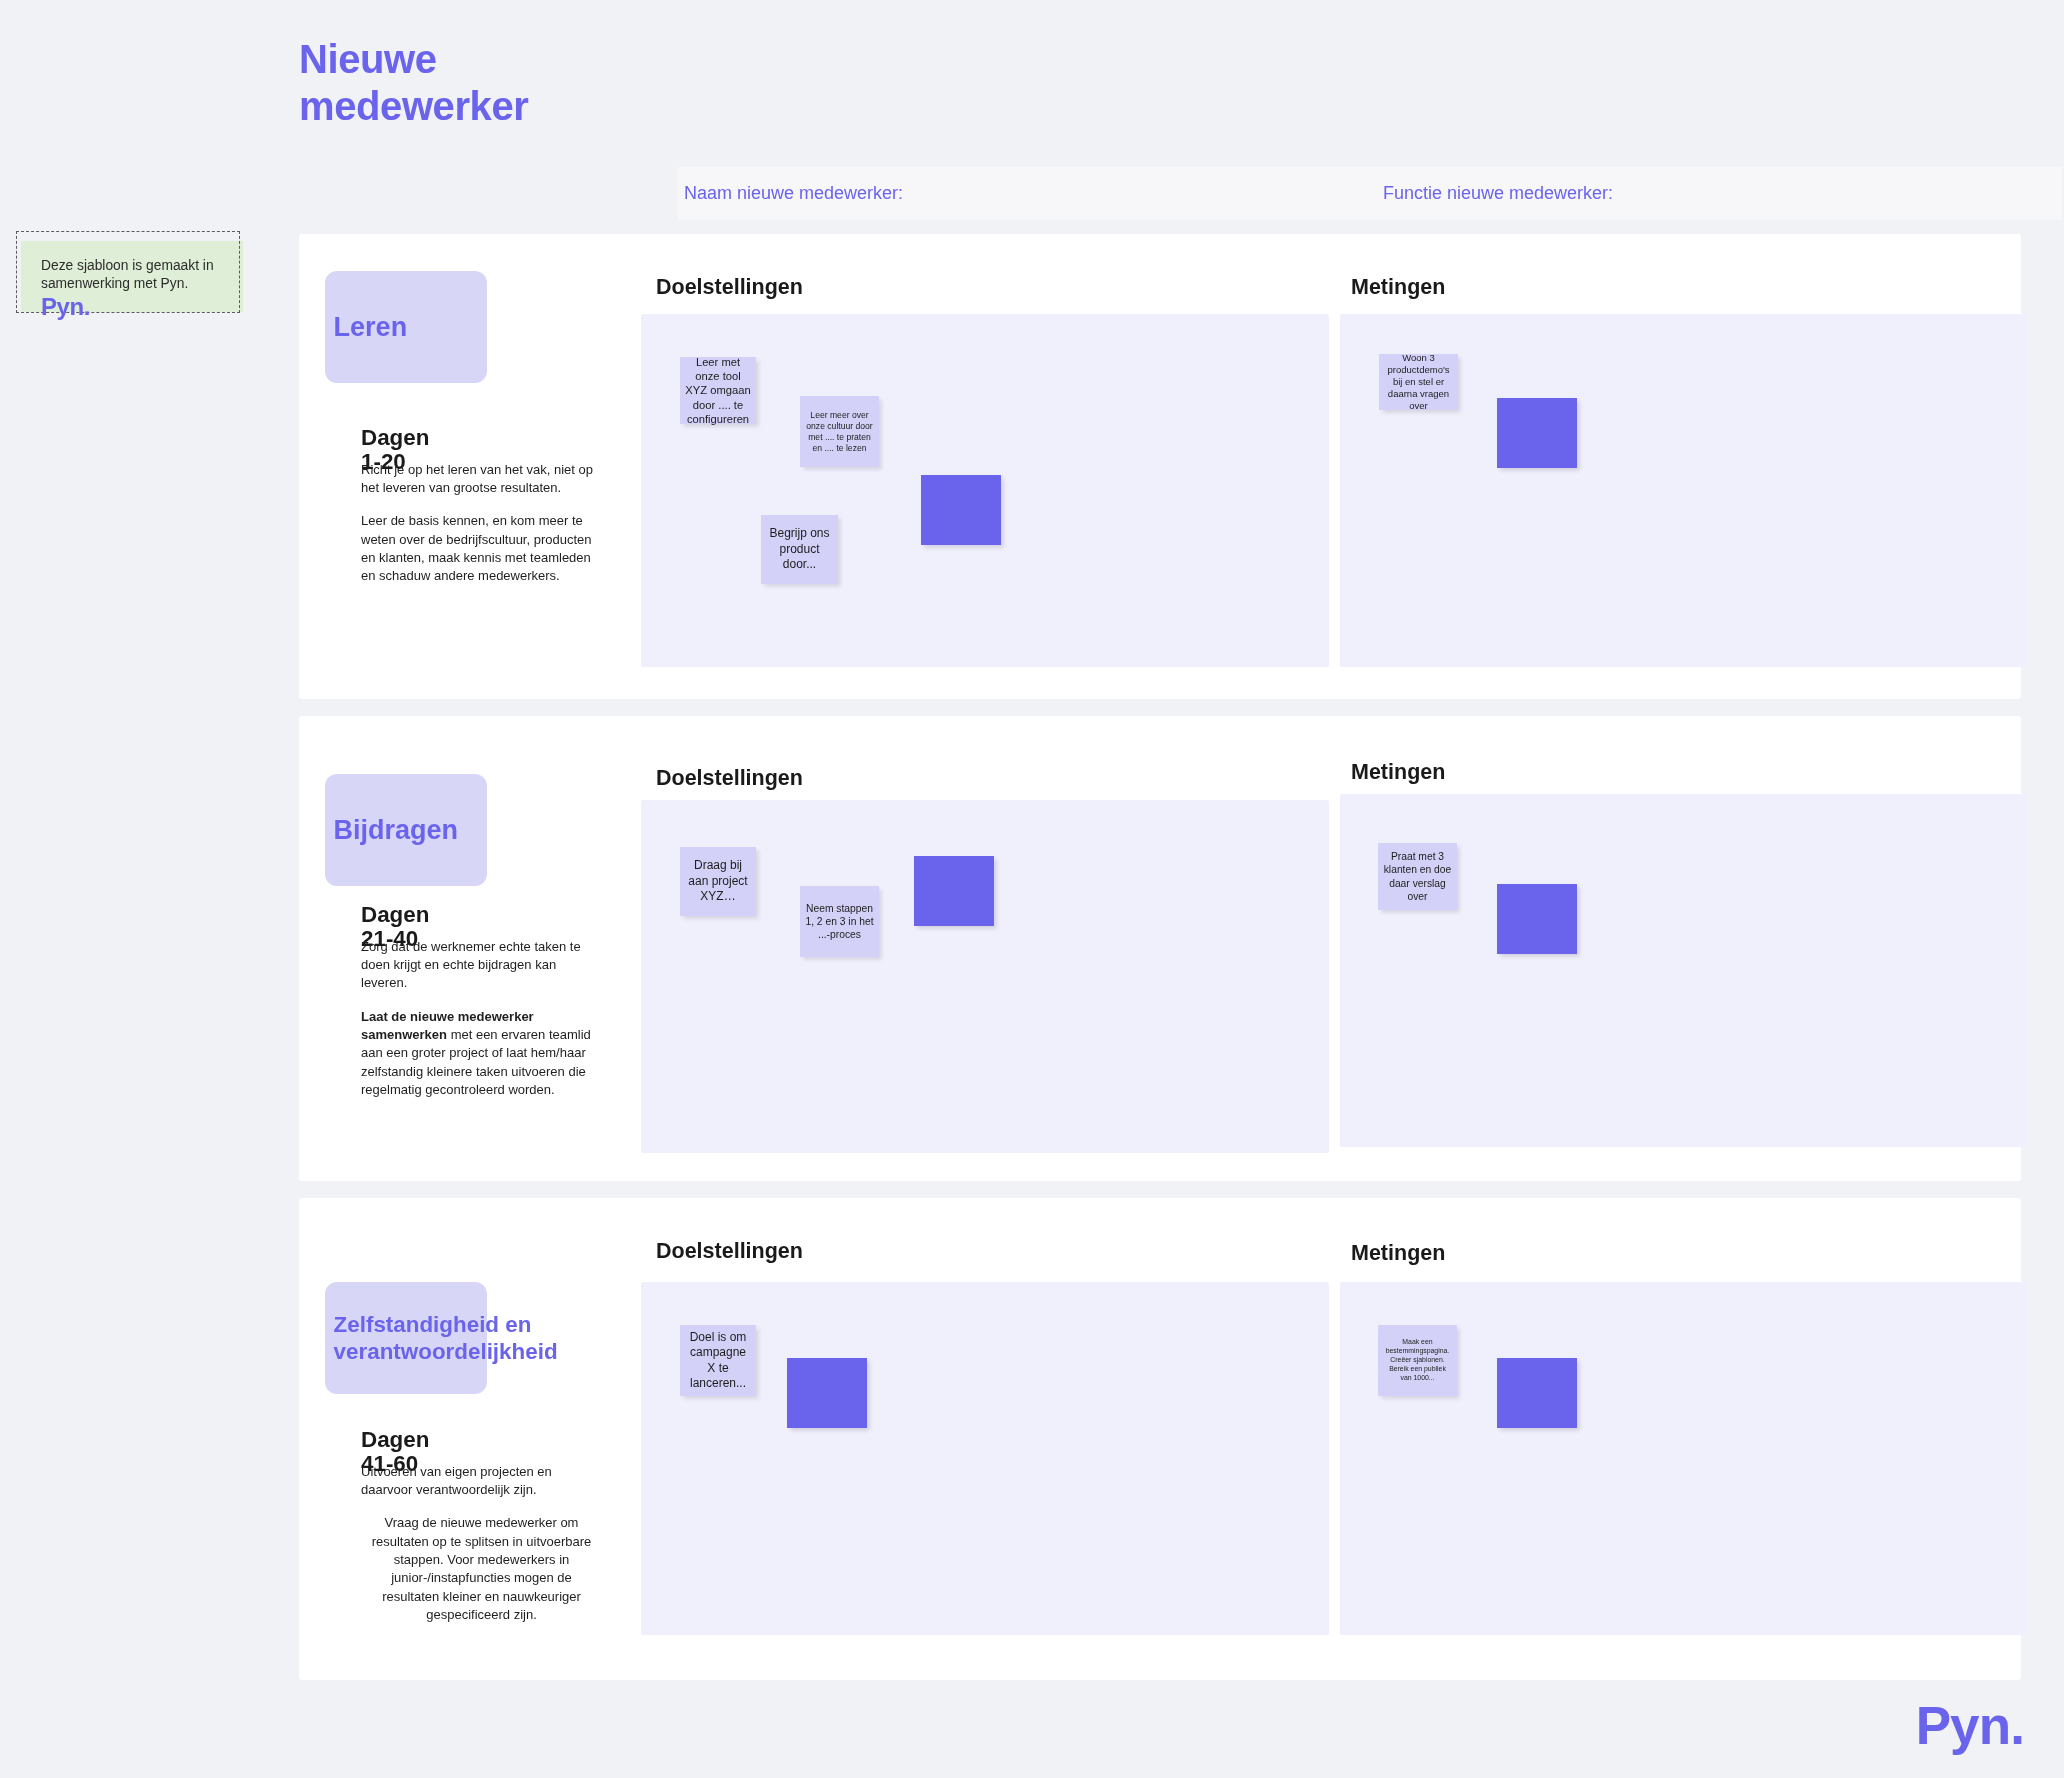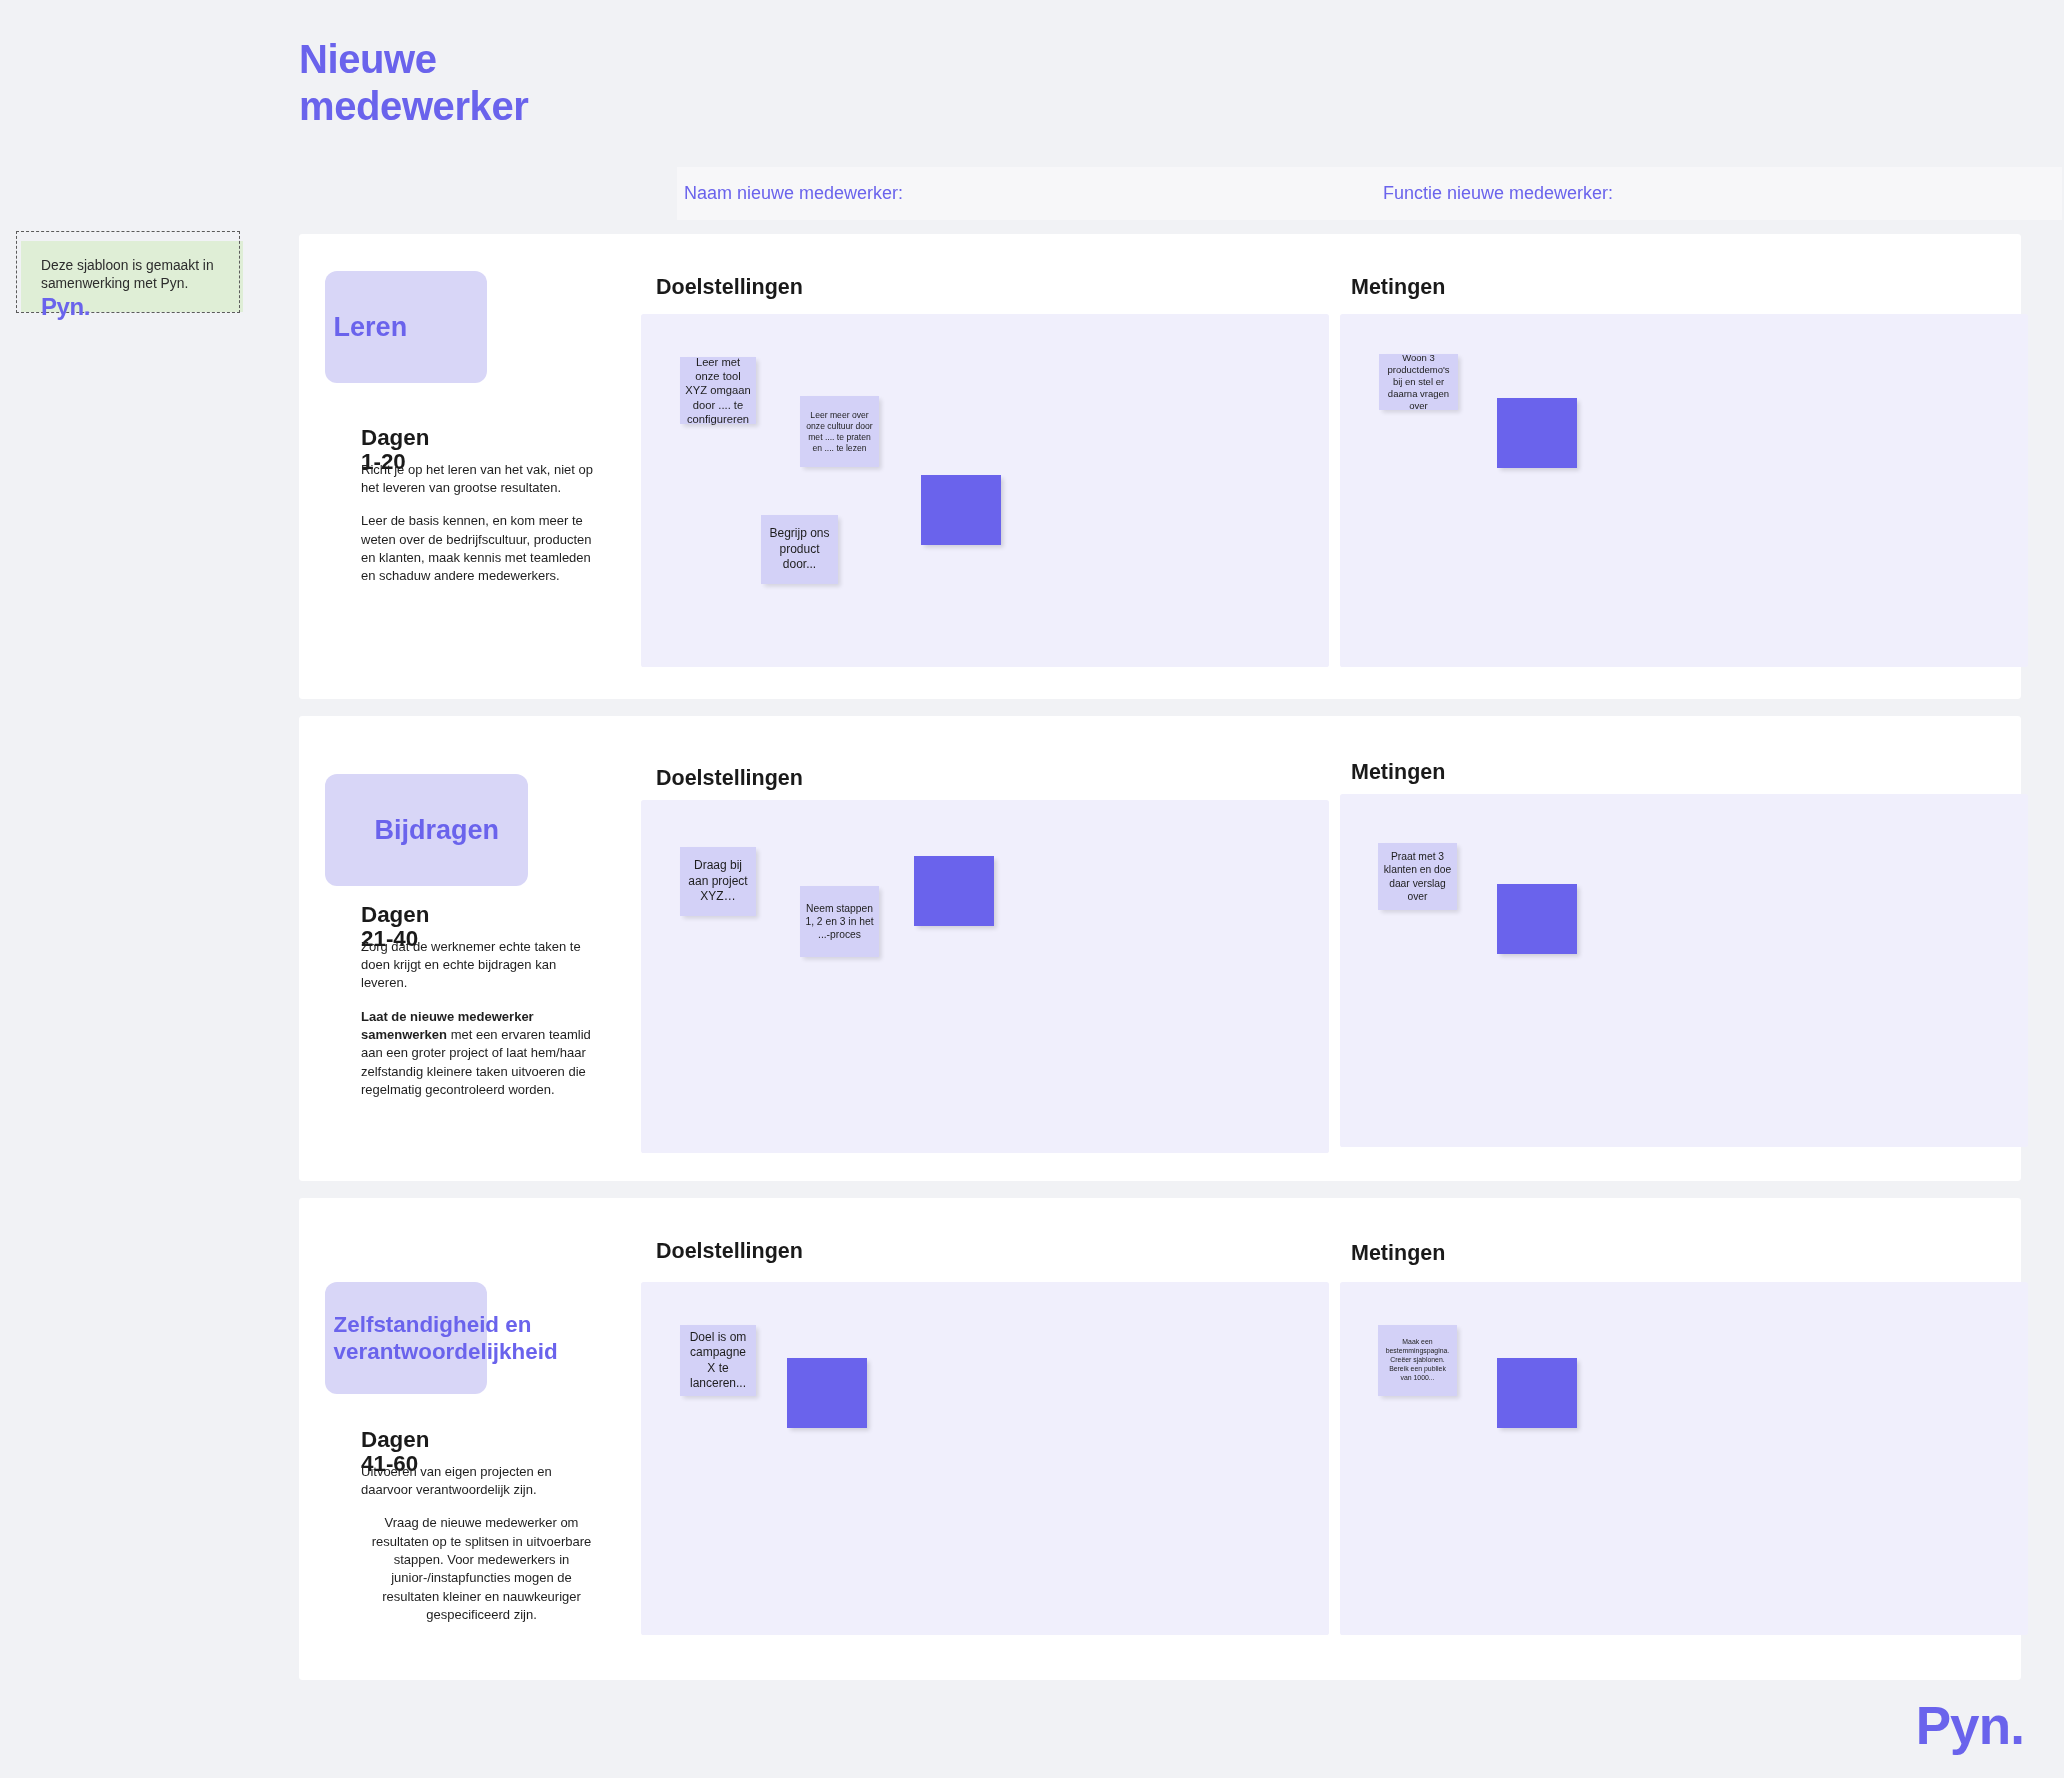--- a/index.html
+++ b/index.html
@@ -109,21 +109,21 @@
   }
   .phase-chip-label {
     font-size: 27px;
     font-weight: bold;
     color: #6a63ec;
     line-height: 1.22;
     white-space: nowrap;
     padding-left: 8.6px;
   }
   #chip-0 { left: 325px; top: 271px; width: 162px; height: 112px; }
-  #chip-1 { left: 325px; top: 774px; width: 162px; height: 112px; padding-left: 41px; }
+  #chip-1 { left: 325px; top: 774px; width: 162px; height: 112px; }
   #chip-2 { left: 325px; top: 1282px; width: 162px; height: 112px; }
   #chip-2 .phase-chip-label { font-size: 22.4px; white-space: normal; width: 301px; }
 
   
   .days-block { position: absolute; width: 241px; }
   #days-0 { left: 361px; top: 426px; }
   #days-1 { left: 361px; top: 903px; }
   #days-2 { left: 361px; top: 1428px; }
 
   .days-heading {

